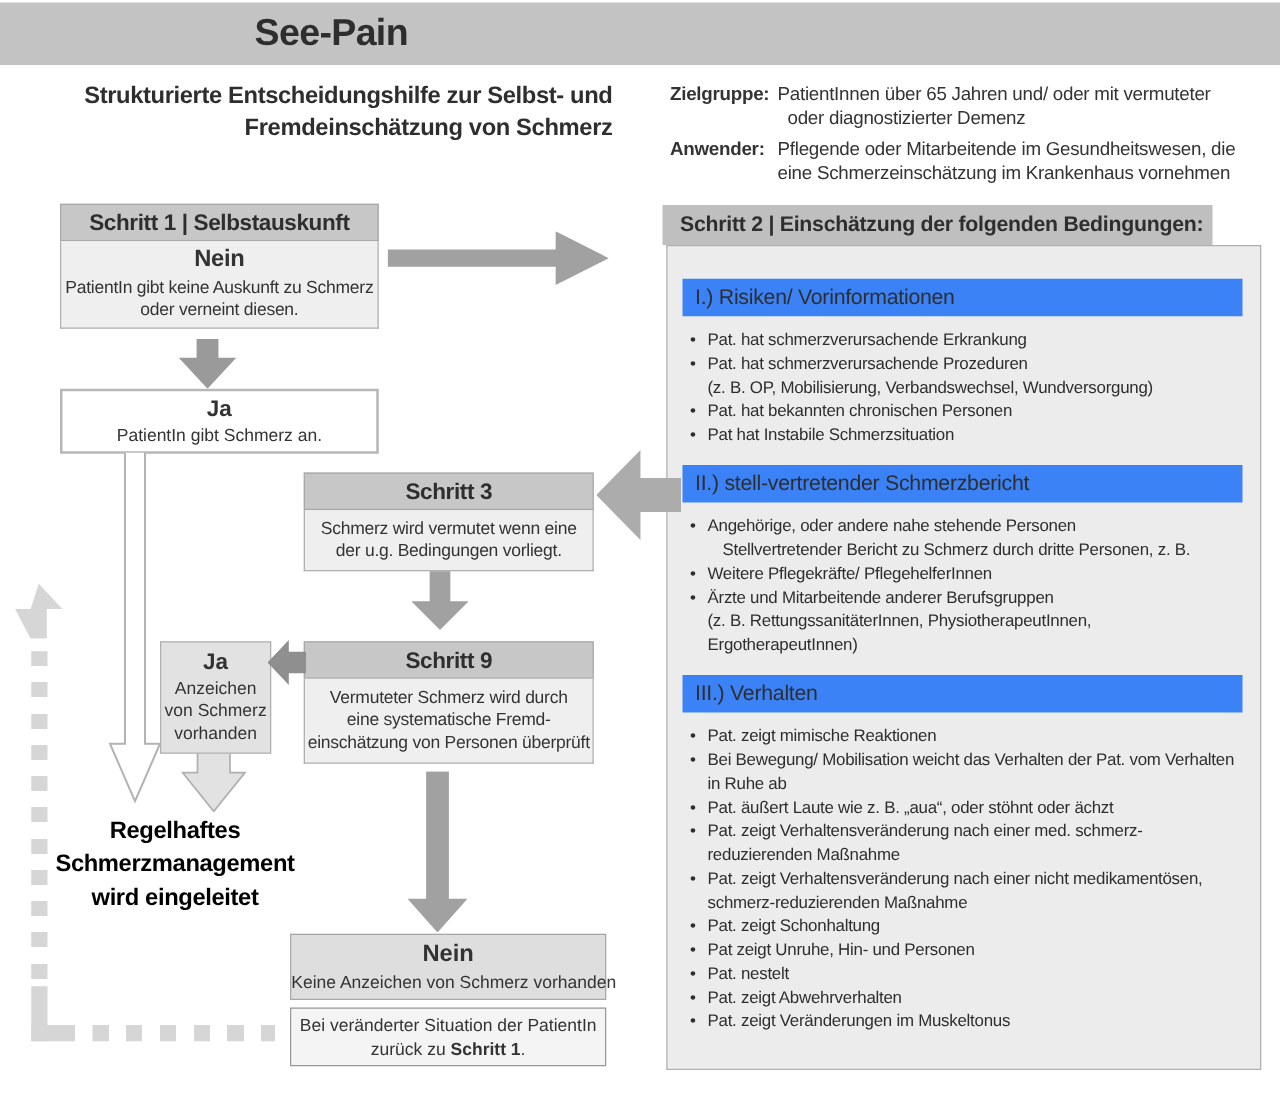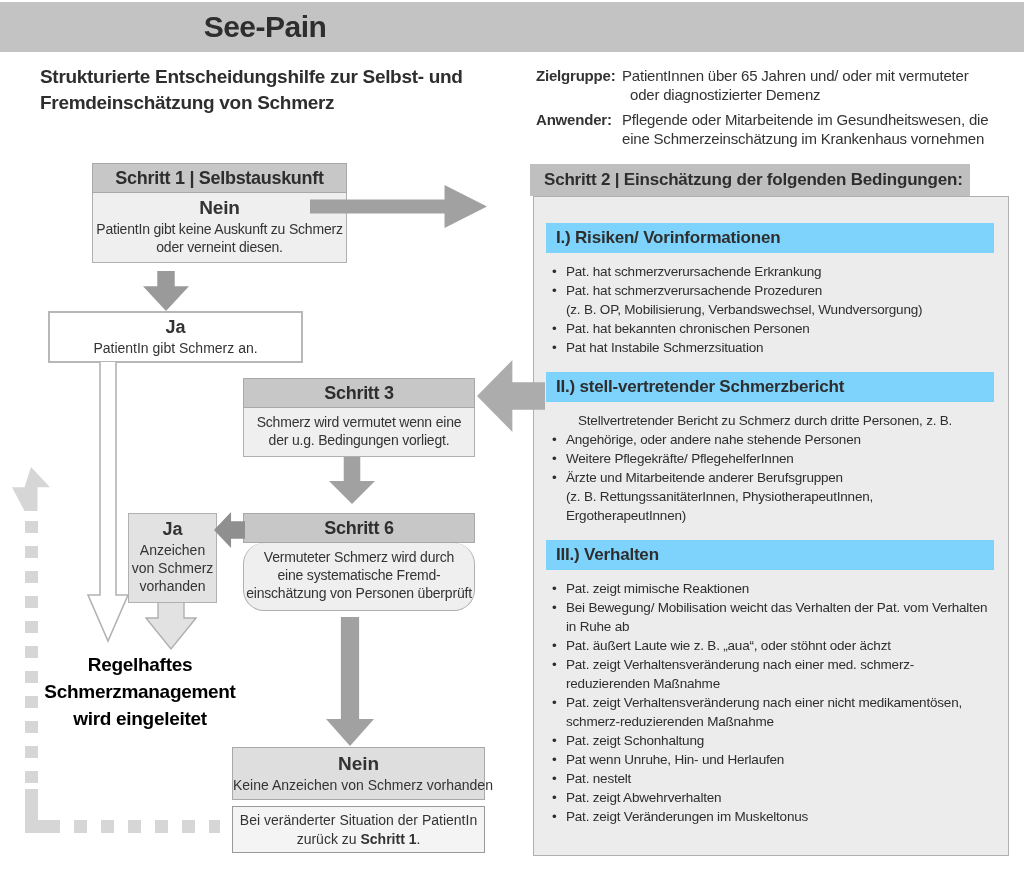--- a/index.html
+++ b/index.html
@@ -4,66 +4,66 @@
 <style>
   * { margin:0; padding:0; box-sizing:border-box; }
   body { background:#fff; font-family:"Liberation Sans", sans-serif; color:#333; }
   #stage { position:relative; width:1024px; height:884px; background:#fff; overflow:hidden;padding-left:40px; }
 
   
   .titlebar { position:absolute; left:0; top:2px; width:1024px; height:50px; background:#c3c3c3; }
   .title { position:absolute; left:0; top:0; width:530px; height:50px; line-height:50px;
            text-align:center; font-size:30px; font-weight:bold; color:#2e2e2e; letter-spacing:-0.5px; }
 
-  .subtitle { position:absolute; left:40px; top:64px; width:450px; text-align:left;
+  .subtitle { position:absolute; left:40px; top:64px; width:450px; text-align:right;
               font-size:19px; font-weight:bold; line-height:26px; color:#2e2e2e; letter-spacing:-0.3px; }
 
   .info { position:absolute; left:536px; top:66px; width:478px; font-size:15px; line-height:19px; letter-spacing:-0.2px; }
   .info-row { display:flex; margin-bottom:6px; }
   .info-label { width:86px; font-weight:bold; flex:none; }
   .info-val .ind { padding-left:8px; }
 
   
   .boxhead { background:#c7c7c7; border:1px solid #a8a8a8; text-align:center;
              font-weight:bold; font-size:18px; line-height:28px; height:30px; color:#2e2e2e; letter-spacing:-0.3px; }
   .boxbody { background:#efefef; border:1px solid #b0b0b0; border-top:none; text-align:center;
              font-size:14px; line-height:18px; letter-spacing:-0.2px; padding:3px 2px 6px; }
   .boxbody .big { font-size:19px; font-weight:bold; line-height:24px; }
   .nowrap { white-space:nowrap; }
 
-  .step1 { position:absolute; left:48px; top:163px; width:255px;margin-left:44px; }
+  .step1 { position:absolute; left:48px; top:163px; width:255px; }
   .ja1   { position:absolute; left:48px; top:311px; width:255px; height:52px; background:#fff;
            border:2px solid #b7b7b7; text-align:center; font-size:14px; line-height:18px; padding-top:3px; }
   .ja1 .big { font-size:18px; font-weight:bold; line-height:23px; }
 
   .step3 { position:absolute; left:243px; top:378px; width:232px; z-index:3;border-radius:28px; }
   .step3 .boxbody { padding:5px 2px 7px; }
   .step4 { position:absolute; left:243px; top:513px; width:232px; z-index:3; }
-  .step4 .boxbody { padding:5px 2px 8px;border-radius:21px; }
+  .step4 .boxbody { padding:5px 2px 8px; }
 
   .ja2 { position:absolute; left:128px; top:513px; width:89px; height:90px; background:#e2e2e2;
          border:1px solid #b0b0b0; text-align:center; font-size:14px; line-height:18px; padding-top:4px; z-index:3;}
   .ja2 .big { font-size:18px; font-weight:bold; line-height:23px; }
 
   .management { position:absolute; left:20px; top:651px; width:240px; text-align:center;
                 font-size:19px; font-weight:bold; line-height:27px; color:#000000; letter-spacing:-0.3px; }
 
   .nein2 { position:absolute; left:232px; top:747px; width:253px; height:53px; background:#dedede;
            border:1px solid #a8a8a8; text-align:center; font-size:14px; line-height:18px; padding-top:3px; }
   .nein2 .big { font-size:19px; font-weight:bold; line-height:25px; }
 
   .restart { position:absolute; left:232px; top:806px; width:253px; height:47px; background:#f4f4f4;
              border:1px solid #999; text-align:center; font-size:14px; line-height:19px; padding-top:4px; }
 
   
   .panelhead { position:absolute; left:530px; top:164px; width:440px; height:32px; background:#bfbfbf;
                font-weight:bold; font-size:17px; line-height:32px; padding-left:14px; color:#2e2e2e; letter-spacing:-0.2px; }
   .panelbody { position:absolute; left:533px; top:196px; width:476px; height:660px; background:#ececec;
                border:1px solid #b0b0b0; padding:26px 14px 0 12px; }
-  .sechead { background:#7dd3fc; font-weight:bold; font-size:17px; line-height:22px;
+  .sechead { background:#3b82f6; font-weight:normal; font-size:17px; line-height:22px;
              padding:4px 6px 4px 10px; margin-bottom:9px; color:#2e2e2e; letter-spacing:-0.2px; }
   .sec2 .sechead, .sec3 .sechead { margin-top:15px; }
   .list { font-size:13.5px; line-height:19px; letter-spacing:-0.2px; color:#2e2e2e; }
   .item { position:relative; padding-left:20px; }
   .item.bullet::before { content:"\2022"; position:absolute; left:6px; }
   .item.sub { padding-left:32px; }
 
   
   .arrow { position:absolute; background:#a1a1a1; }
   .ar-right  { left:310px; top:185px; width:177px; height:43px;
@@ -154,58 +154,58 @@
           <div class="item bullet">Pat. hat schmerzverursachende Erkrankung</div>
           <div class="item bullet">Pat. hat schmerzverursachende Prozeduren</div>
           <div class="item">(z. B.  OP, Mobilisierung, Verbandswechsel, Wundversorgung)</div>
           <div class="item bullet">Pat. hat bekannten chronischen Personen</div>
           <div class="item bullet">Pat hat Instabile Schmerzsituation</div>
         </div>
     </div>
     <div class="sec2">
       <div class="sechead">II.) stell-vertretender Schmerzbericht</div>
       <div class="list">
+          <div class="item bullet">Angehörige,  oder andere nahe stehende Personen</div>
           <div class="item sub">Stellvertretender Bericht zu Schmerz durch dritte Personen, z. B.</div>
-          <div class="item bullet">Angehörige,  oder andere nahe stehende Personen</div>
           <div class="item bullet">Weitere Pflegekräfte/ PflegehelferInnen</div>
           <div class="item bullet">Ärzte und Mitarbeitende anderer Berufsgruppen</div>
           <div class="item">(z. B. RettungssanitäterInnen, PhysiotherapeutInnen, ErgotherapeutInnen)</div>
         </div>
     </div>
     <div class="sec3">
       <div class="sechead">III.) Verhalten</div>
       <div class="list">
           <div class="item bullet">Pat. zeigt mimische Reaktionen</div>
           <div class="item bullet">Bei Bewegung/ Mobilisation weicht das Verhalten der Pat. vom Verhalten in Ruhe ab</div>
           <div class="item bullet">Pat. äußert  Laute wie  z. B. „aua“, oder  stöhnt oder ächzt</div>
           <div class="item bullet">Pat. zeigt Verhaltensveränderung nach einer med. schmerz-reduzierenden Maßnahme</div>
           <div class="item bullet">Pat. zeigt Verhaltensveränderung nach einer nicht medikamentösen, schmerz-reduzierenden Maßnahme</div>
           <div class="item bullet">Pat. zeigt Schonhaltung</div>
-          <div class="item bullet">Pat wenn Unruhe, Hin- und Herlaufen</div>
+          <div class="item bullet">Pat zeigt Unruhe, Hin- und Personen</div>
           <div class="item bullet">Pat. nestelt</div>
           <div class="item bullet">Pat. zeigt Abwehrverhalten</div>
           <div class="item bullet">Pat. zeigt Veränderungen im Muskeltonus</div>
         </div>
     </div>
   </div>
 
   <div class="arrow ar-left-big"></div>
 
   <div class="step3">
     <div class="boxhead">Schritt 3</div>
     <div class="boxbody">
       <div class="nowrap">Schmerz wird vermutet  wenn eine</div>
       <div class="nowrap">der u.g. Bedingungen vorliegt.</div>
     </div>
   </div>
 
   <div class="arrow ar-down2"></div>
 
   <div class="step4">
-    <div class="boxhead">Schritt 6</div>
+    <div class="boxhead">Schritt 9</div>
     <div class="boxbody">
       <div class="nowrap">Vermuteter Schmerz wird durch</div>
       <div class="nowrap">eine systematische Fremd-</div>
       <div class="nowrap">einschätzung  von Personen überprüft</div>
     </div>
   </div>
 
   <div class="arrow ar-left-sm"></div>
 
   <div class="ja2">

